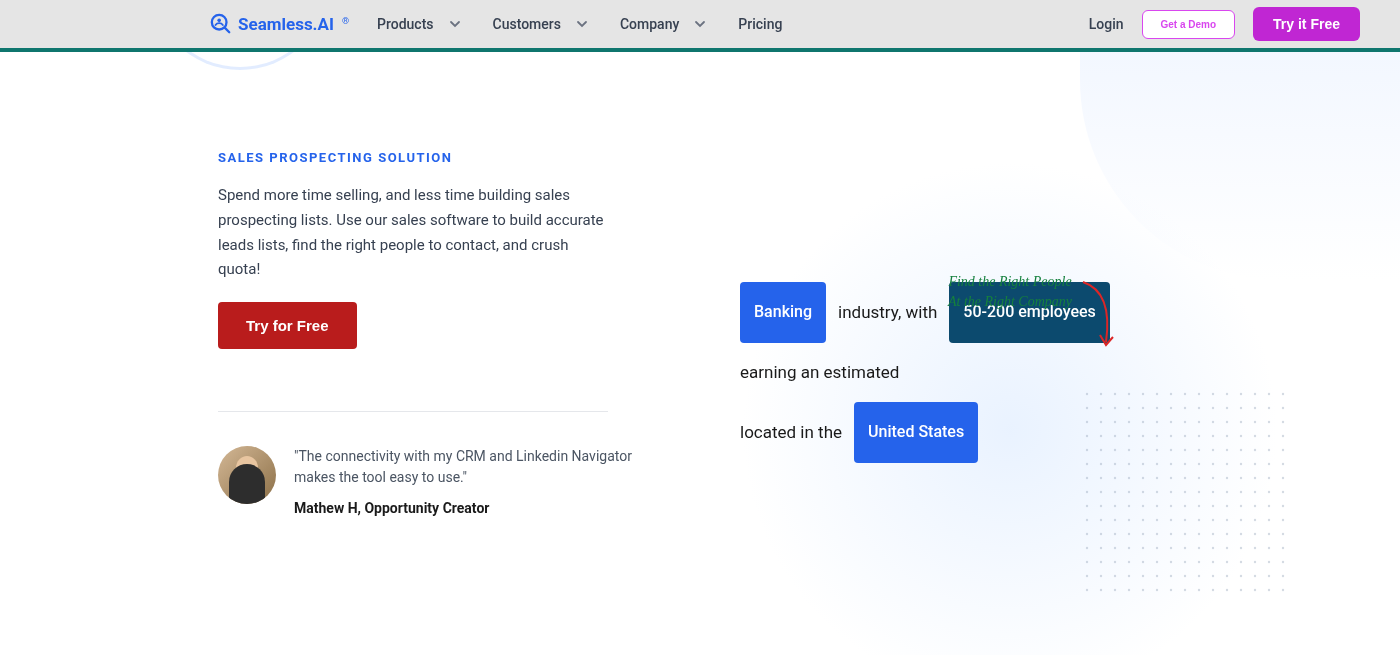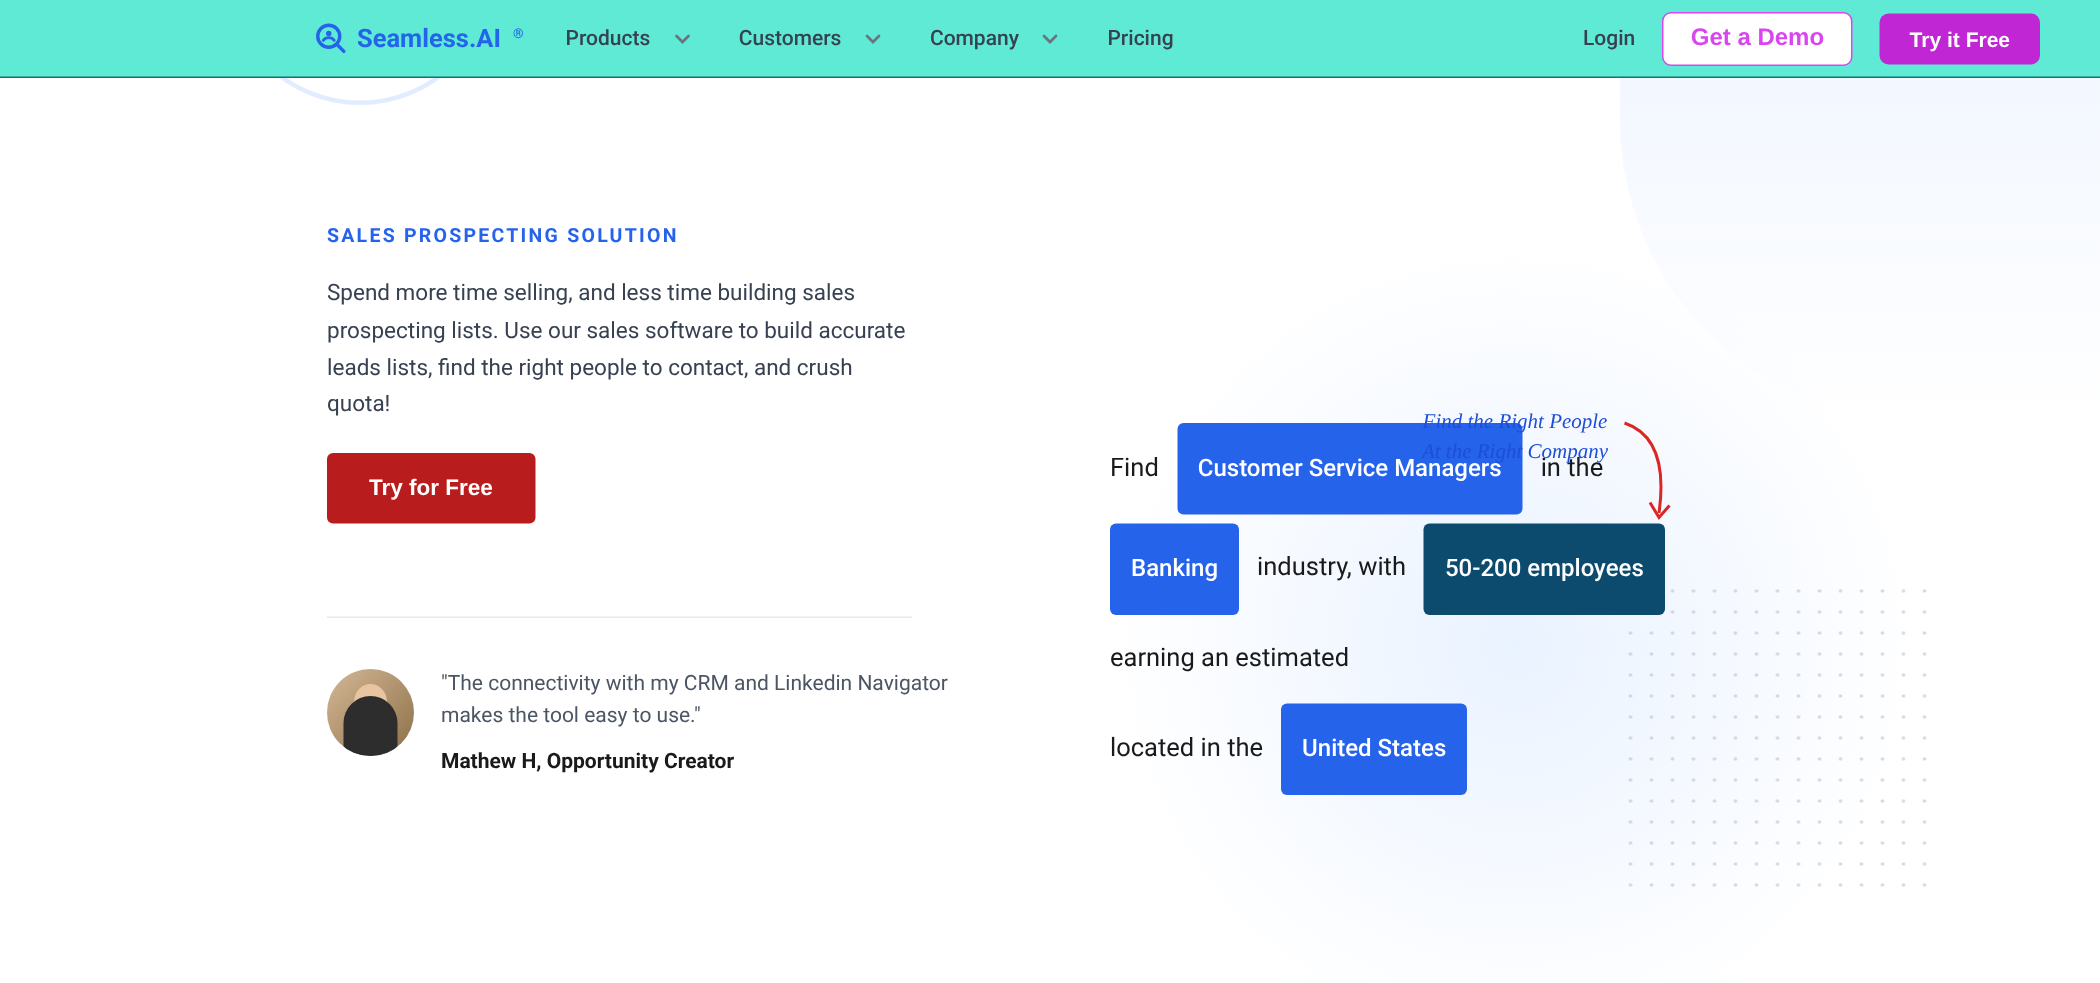--- a/index.html
+++ b/index.html
@@ -1,44 +1,44 @@
 <!DOCTYPE html>
 <html><head>
 <meta charset="utf-8">
 <style>
 *{box-sizing:border-box;margin:0;padding:0}
 body{font-family:-apple-system,BlinkMacSystemFont,'Segoe UI',Roboto,Helvetica,Arial,sans-serif;color:#1a1a1a;background:#fff;width:1400px;height:655px;overflow:hidden;position:relative}
-.header{height:52px;border-bottom:1px solid #0f766e;display:flex;align-items:center;padding:14px 40px;background:#5eead4;position:relative;z-index:10}
+.header{height:52px;border-bottom:4px solid #0f766e;display:flex;align-items:center;padding:14px 40px;background:#e5e5e5;position:relative;z-index:10}
 .logo{display:flex;align-items:center;gap:6px;margin-right:28px;margin-left:170px}
 .logo-icon{width:22px;height:22px}
 .logo-text{font-size:17px;font-weight:700;color:#2563eb}
 .logo-r{font-size:9px;color:#2563eb;margin-left:2px;margin-top:-6px}
 .nav{display:flex;gap:32px;align-items:center}
 .nav-item{display:flex;align-items:center;gap:15px;font-size:14px;color:#374151;cursor:pointer;font-weight:500}
 .nav-item svg{width:12px;height:12px}
 .header-right{margin-left:auto;display:flex;align-items:center;gap:18px}
 .login-link{font-size:14px;color:#374151;cursor:pointer;font-weight:500}
-.btn-outline{border:1.5px solid #d946ef;color:#d946ef;background:#fff;padding:8px 18px;border-radius:6px;font-size:16px;font-weight:600;cursor:pointer}
+.btn-outline{border:1.5px solid #d946ef;color:#d946ef;background:#fff;padding:8px 18px;border-radius:6px;font-size:10px;font-weight:600;cursor:pointer}
 .btn-primary{background:#c026d3;color:#fff;border:none;padding:9px 20px;border-radius:6px;font-size:14px;font-weight:600;cursor:pointer}
 .hero{position:relative;padding:98px 0 0 218px;display:flex}
 .hero-left{width:440px}
 .eyebrow{color:#2563eb;font-size:13px;font-weight:700;letter-spacing:1.5px;margin-bottom:18px}
 .hero-title{font-size:40px;font-weight:700;line-height:1.2;color:#0f172a;margin-bottom:30px}
 .hero-desc{font-size:15px;color:#374151;line-height:1.65;margin-bottom:20px;max-width:390px}
 .btn-cta{background:#b91c1c;color:#fff;border:none;padding:15px 28px;border-radius:4px;font-size:15px;font-weight:600;cursor:pointer}
 .divider{height:1px;background:#e5e7eb;margin:62px 0 34px 0;width:390px}
 .testimonial{display:flex;gap:18px;align-items:flex-start}
 .avatar{width:58px;height:58px;border-radius:50%;background:linear-gradient(135deg,#d4b896 0%,#8b6f47 100%);flex-shrink:0;position:relative;overflow:hidden}
 .avatar::after{content:"";position:absolute;bottom:0;left:50%;transform:translateX(-50%);width:36px;height:40px;background:#2d2d2d;border-radius:18px 18px 0 0}
 .avatar::before{content:"";position:absolute;top:10px;left:50%;transform:translateX(-50%);width:22px;height:24px;background:#e8c5a0;border-radius:50%}
 .testimonial-text{font-size:14px;color:#4b5563;line-height:1.5}
 .testimonial-quote{margin-bottom:10px}
 .testimonial-author{font-weight:700;color:#1a1a1a}
 .hero-right{position:absolute;left:740px;top:230px}
-.handwriting{position:absolute;top:-10px;left:190px;font-family:'Comic Sans MS',cursive;font-size:14px;color:#1d4ed8;font-style:italic;line-height:1.4;text-align:center;width:160px}
+.handwriting{position:absolute;top:-10px;left:190px;font-family:'Comic Sans MS',cursive;font-size:14px;color:#15803d;font-style:italic;line-height:1.4;text-align:center;width:160px}
 .arrow{position:absolute;top:-5px;left:338px}
 .search-builder{font-size:17px;color:#1a1a1a;line-height:2.8}
 .row{display:flex;align-items:center;gap:12px;flex-wrap:wrap;margin-bottom:6px}
 .chip{padding:8px 14px;border-radius:4px;color:#fff;font-size:16px;font-weight:500}
 .chip-blue{background:#2563eb}
 .chip-darkblue{background:#0c4a6e}
 .chip-lightblue{background:#38bdf8}
 .dot-grid{position:absolute;top:110px;left:345px;width:200px;height:200px;z-index:-1;opacity:0.4}
 .dot-grid svg{width:100%;height:100%}
 .bg-blob{position:absolute;width:540px;height:540px;background:radial-gradient(circle,#e0edff 0%,transparent 70%);border-radius:50%;top:160px;left:740px;z-index:-2;opacity:0.7}
@@ -123,25 +123,20 @@
           <defs>
             <pattern id="d" x="0" y="0" width="14" height="14" patternUnits="userSpaceOnUse">
               <circle cx="2" cy="2" r="1.2" fill="#94a3b8"></circle>
             </pattern>
           </defs>
           <rect width="200" height="200" fill="url(#d)"></rect>
         </svg>
     </div>
     <div class="search-builder">
       <div class="row">
-        <span>Find</span>
-        <span class="chip chip-blue">Customer Service Managers</span>
-        <span>in the</span>
-      </div>
-      <div class="row">
         <span class="chip chip-blue">Banking</span>
         <span>industry, with</span>
         <span class="chip chip-darkblue">50-200 employees</span>
       </div>
       <div class="row">
         <span>earning an estimated</span>
       </div>
       <div class="row">
         <span>located in the</span>
         <span class="chip chip-blue">United States</span>

